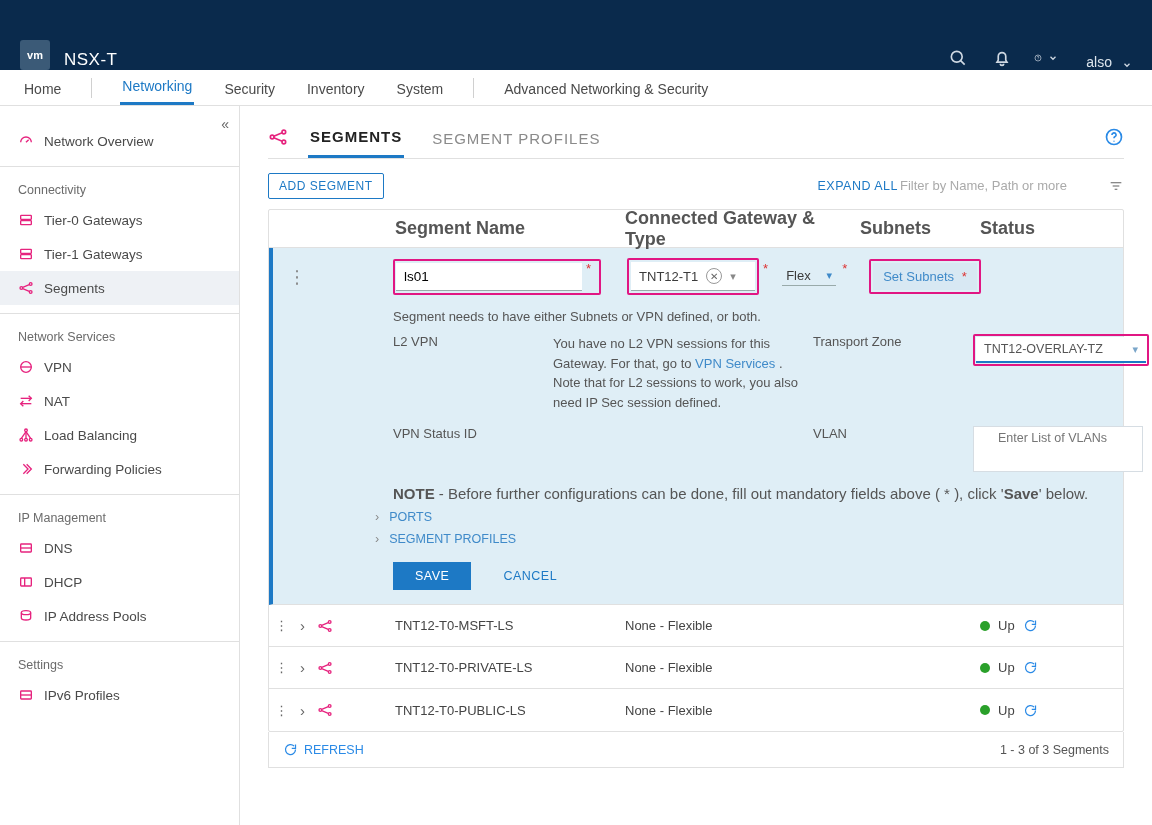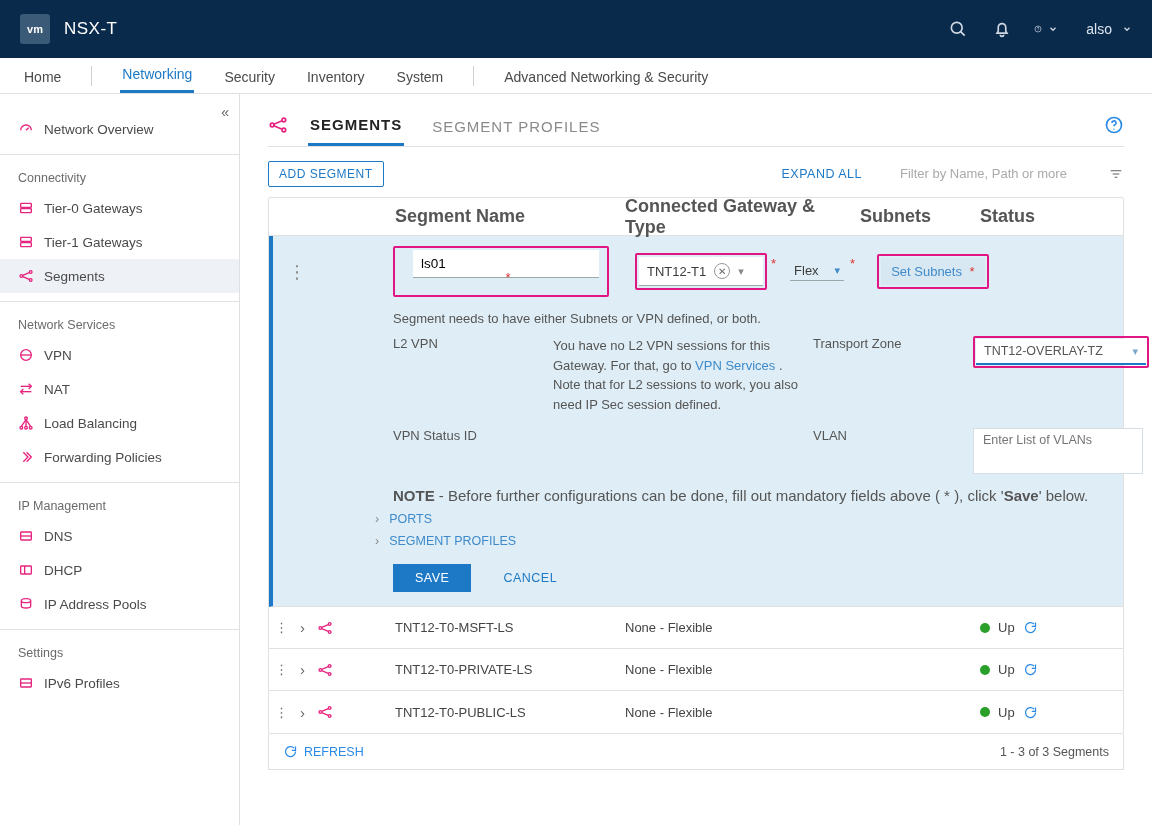--- a/index.html
+++ b/index.html
@@ -14,21 +14,21 @@
     --linkblue:#3f8ac9;
     --accent:#e6237e;
     --sidebarSel:#eef1f5;
     --panelBlue:#dfeef6;
     --green:#2aa02a;
     --hlPink:#e11683;
   }
   *{box-sizing:border-box;}
   html,body{margin:0;padding:0;width:1152px;height:825px;font-family:"Segoe UI",Arial,Helvetica,sans-serif;font-size:13px;color:var(--text);background:#fff;overflow:hidden;}
   
-  .topbar{height:58px;background:var(--navy);color:#fff;display:flex;align-items:center;padding:0 20px;}
+  .topbar{height:70px;background:var(--navy);color:#fff;display:flex;align-items:flex-end;padding:0 20px;}
   .vmbox{width:30px;height:30px;background:#3b5a77;border-radius:3px;display:flex;align-items:center;justify-content:center;font-size:11px;font-weight:bold;color:#fff;margin-right:14px;}
   .apptitle{font-size:17px;font-weight:400;letter-spacing:.5px;}
   .topbar .spacer{flex:1;}
   .topicon{width:24px;height:24px;margin:0 10px;display:flex;align-items:center;justify-content:center;color:#cfd8e2;}
   .user{margin-left:18px;margin-right:4px;font-size:14px;color:#dbe4ec;}
   .chevd{margin-left:6px;}
   
   .maintabs{height:36px;border-bottom:1px solid var(--line);display:flex;align-items:flex-end;padding:0 22px;gap:28px;font-size:14px;color:#4a4a4a;}
   .maintabs .tab{padding:8px 2px;cursor:pointer;}
   .maintabs .tab.active{color:var(--blue);border-bottom:3px solid var(--blue);font-weight:400;}
@@ -46,21 +46,21 @@
   .main{flex:1;padding:18px 28px 10px 28px;display:flex;flex-direction:column;min-width:0;}
   .subtabs{display:flex;align-items:center;border-bottom:1px solid var(--line);gap:26px;}
   .subtabs .segicon{color:var(--accent);margin-right:-6px;padding-bottom:8px;}
   .subtab{font-size:15px;letter-spacing:1px;color:#8a8a8a;padding:4px 2px 10px;cursor:pointer;}
   .subtab.active{color:#222;border-bottom:3px solid var(--blue);font-weight:600;}
   .helpright{margin-left:auto;padding-bottom:8px;color:var(--bluebright);}
   
   .toolbar{display:flex;align-items:center;margin:14px 0 10px;}
   .addbtn{border:1px solid var(--blue);color:var(--blue);background:#fff;padding:5px 10px;font-size:12px;letter-spacing:.5px;border-radius:2px;cursor:pointer;}
   .toolbar .fill{flex:1;}
-  .expandall{color:var(--blue);font-size:12.5px;letter-spacing:.5px;margin-right:36px;cursor:pointer;}
+  .expandall{color:var(--blue);font-size:12.5px;letter-spacing:.5px;cursor:pointer;}
   .filterwrap{display:flex;align-items:center;gap:10px;}
   .filterinput{border:none;border-bottom:1px solid transparent;font-size:13px;width:200px;color:#555;outline:none;}
   .filterinput::placeholder{color:#aaa;}
   .filtericon{color:#888;}
   
   .grid{border:1px solid var(--line);border-radius:2px;}
   .ghead{display:flex;align-items:center;height:38px;border-bottom:1px solid var(--line);font-size:18px;color:#555;font-weight:600;}
   .col-actions{width:120px;}
   .col-name{width:230px;}
   .col-gw{width:235px;}
@@ -78,21 +78,21 @@
   .selbox{height:29px;background:#fff;border:none;border-bottom:1px solid #9aa;display:flex;align-items:center;padding:0 8px;gap:8px;font-size:13px;}
   .clearx{width:16px;height:16px;border:1px solid #999;border-radius:50%;display:inline-flex;align-items:center;justify-content:center;font-size:10px;color:#666;cursor:pointer;}
   .chv{color:#888;font-size:11px;}
   .flex-sel{width:54px;border-bottom:1px solid #9aa;display:flex;align-items:center;justify-content:space-between;padding:0 4px 2px;font-size:13px;}
   .setsub{background:#d8e8f3;padding:6px 10px;color:var(--linkblue);cursor:pointer;font-size:13px;}
   .ermsg{margin:14px 0 10px 110px;color:#555;font-size:13px;}
   .ergrid{display:grid;grid-template-columns:160px 260px 160px 200px;row-gap:14px;margin-left:110px;align-items:start;font-size:13px;color:#555;}
   .ergrid .lbl{color:#555;}
   .ergrid a{color:var(--linkblue);text-decoration:none;}
   .tzsel{border:none;border-bottom:2px solid var(--blue);background:#fff;padding:5px 8px;display:flex;align-items:center;justify-content:space-between;width:170px;font-size:12.5px;}
-  .vlaninput{width:170px;height:46px;padding:4px 9px;border:1px solid #d6dde3;background:#fff;font-size:12.5px;color:#888;resize:none;outline:none;font-family:inherit;}
+  .vlaninput{width:170px;height:46px;padding:4px 24px;border:1px solid #d6dde3;background:#fff;font-size:12.5px;color:#888;resize:none;outline:none;font-family:inherit;}
   .note{margin:10px 0 6px 110px;font-size:15px;color:#555;}
   .subsec{margin:8px 0 0 92px;display:flex;align-items:center;gap:10px;color:var(--linkblue);font-size:12.5px;cursor:pointer;}
   .subsec .caret{color:#888;}
   .savebar{margin:16px 0 0 110px;display:flex;gap:26px;align-items:center;}
   .savebtn{background:var(--blue);color:#fff;border:none;padding:7px 22px;font-size:12.5px;letter-spacing:.5px;cursor:pointer;}
   .cancelbtn{color:var(--blue);background:none;border:none;font-size:12.5px;letter-spacing:.5px;cursor:pointer;}
   
   .grow{display:flex;align-items:center;height:42px;border-bottom:1px solid var(--line);font-size:13px;color:#444;}
   .grow:last-of-type{border-bottom:none;}
   .rowacts{display:flex;align-items:center;gap:12px;padding-left:10px;color:#666;}
@@ -343,21 +343,21 @@
         <div class="col-name">Segment Name</div>
         <div class="col-gw">Connected Gateway &amp; Type</div>
         <div class="col-sub">Subnets</div>
         <div class="col-status">Status</div>
       </div>
 
       <div class="editrow">
         <div class="erow1">
           <div class="dots">⋮</div>
           <div style="width:82px;"></div>
-          <div class="fieldbox hl" style="padding:2px 8px 2px 18px;flex-direction:column;">
+          <div class="fieldbox hl" style="padding:2px 8px 2px 1px;">
             <input class="nameinput" value="ls01" style="">
             <span class="req">*</span>
           </div>
           <div style="width:26px;"></div>
           <div class="fieldbox hl" style="padding:2px;">
             <div class="selbox" style="width:124px;">
               <span>TNT12-T1</span>
               <span class="clearx">✕</span>
               <span class="chv">▾</span>
             </div>

